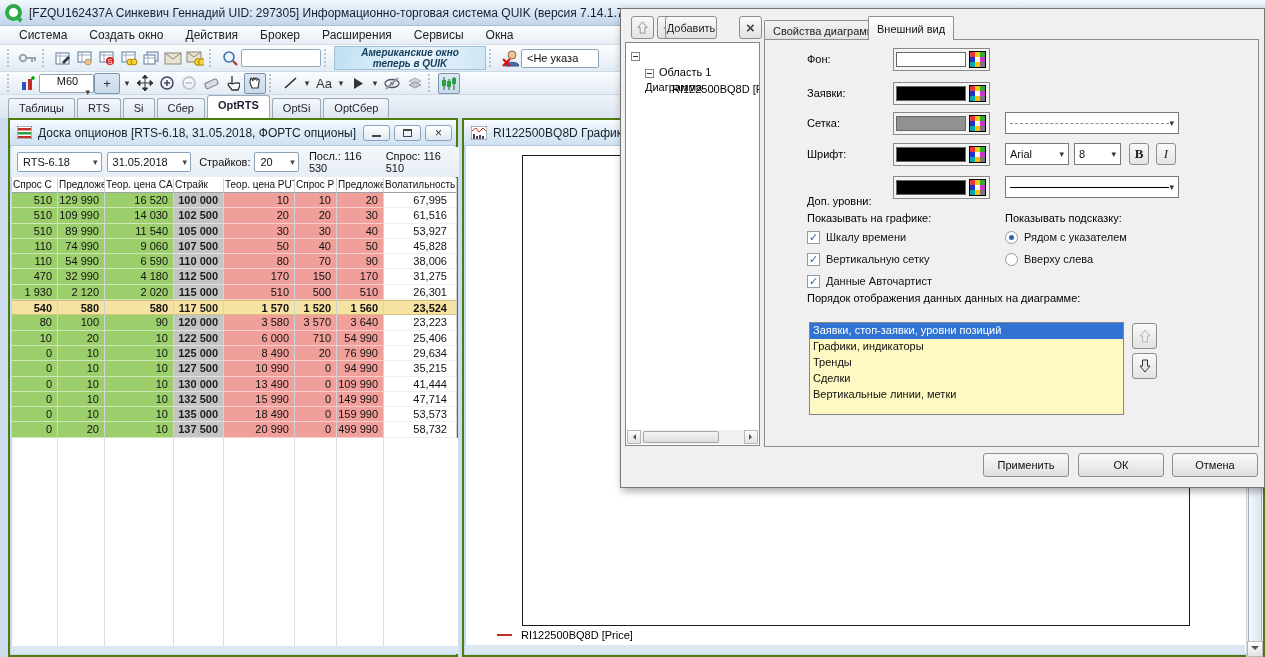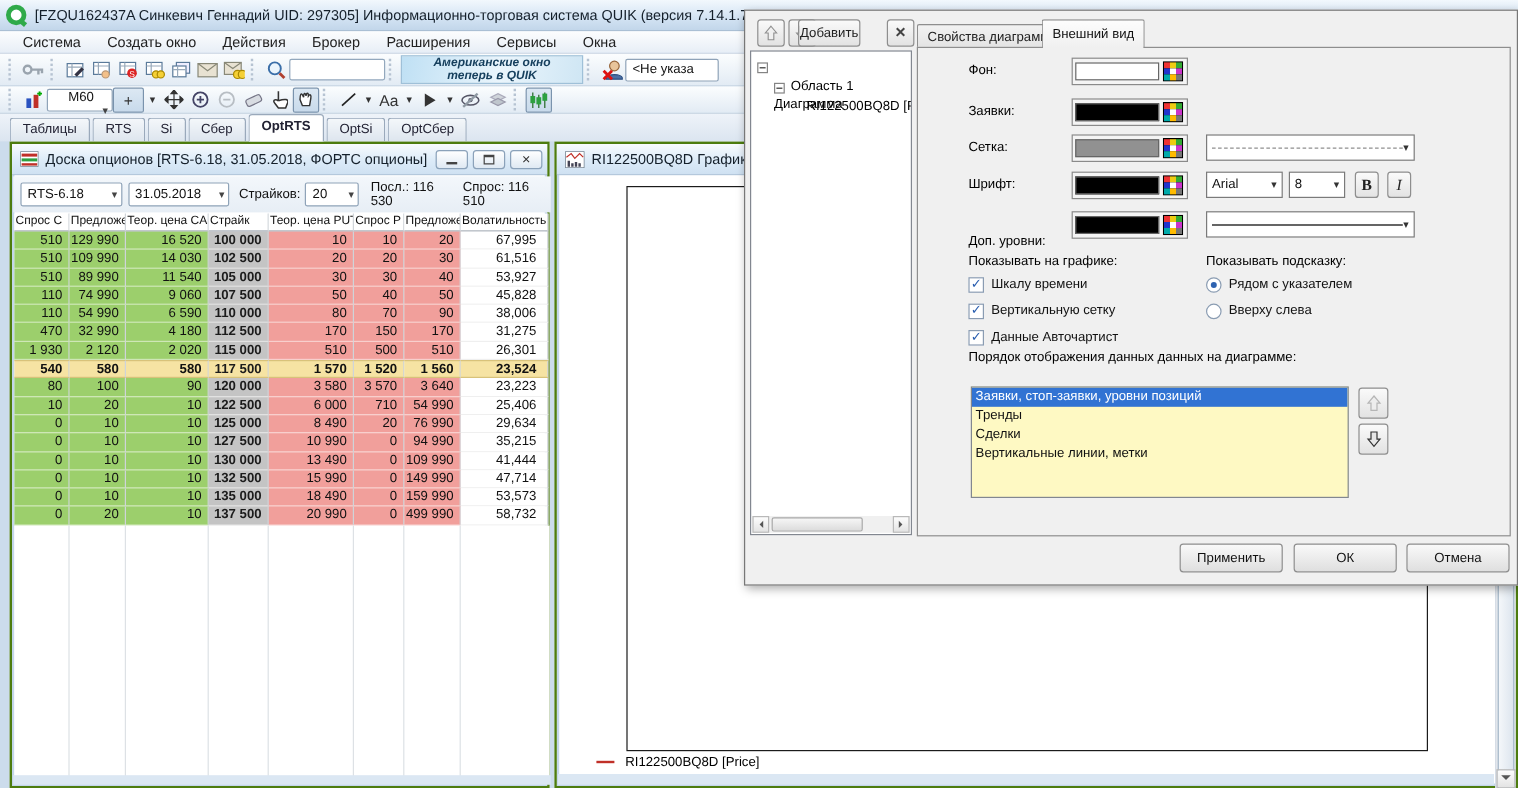--- a/index.html
+++ b/index.html
@@ -765,20 +765,21 @@
           </div>
           <div class="radiorow">
             <div class="radio"></div>
             <span>Вверху слева</span>
           </div>
         </div>
 
       <div class="flabel" style="top:252px;">Порядок отображения данных данных на диаграмме:</div>
       <div class="listbox" id="layerlist">
           <div class="listitem sel">Заявки, стоп-заявки, уровни позиций</div>
+          <div class="listitem">Графики, индикаторы</div>
           <div class="listitem">Тренды</div>
           <div class="listitem">Сделки</div>
           <div class="listitem">Вертикальные линии, метки</div>
         </div>
       <div class="arrow-btn" style="left:367px;top:283px;">
         <svg width="16" height="16" viewBox="0 0 16 16">
             <path d="M8 2 L13 8 H10.5 V14 H5.5 V8 H3 Z" fill="#ededed" stroke="#b5b5b5"></path>
           </svg>
       </div>
       <div class="arrow-btn" style="left:367px;top:313px;">

